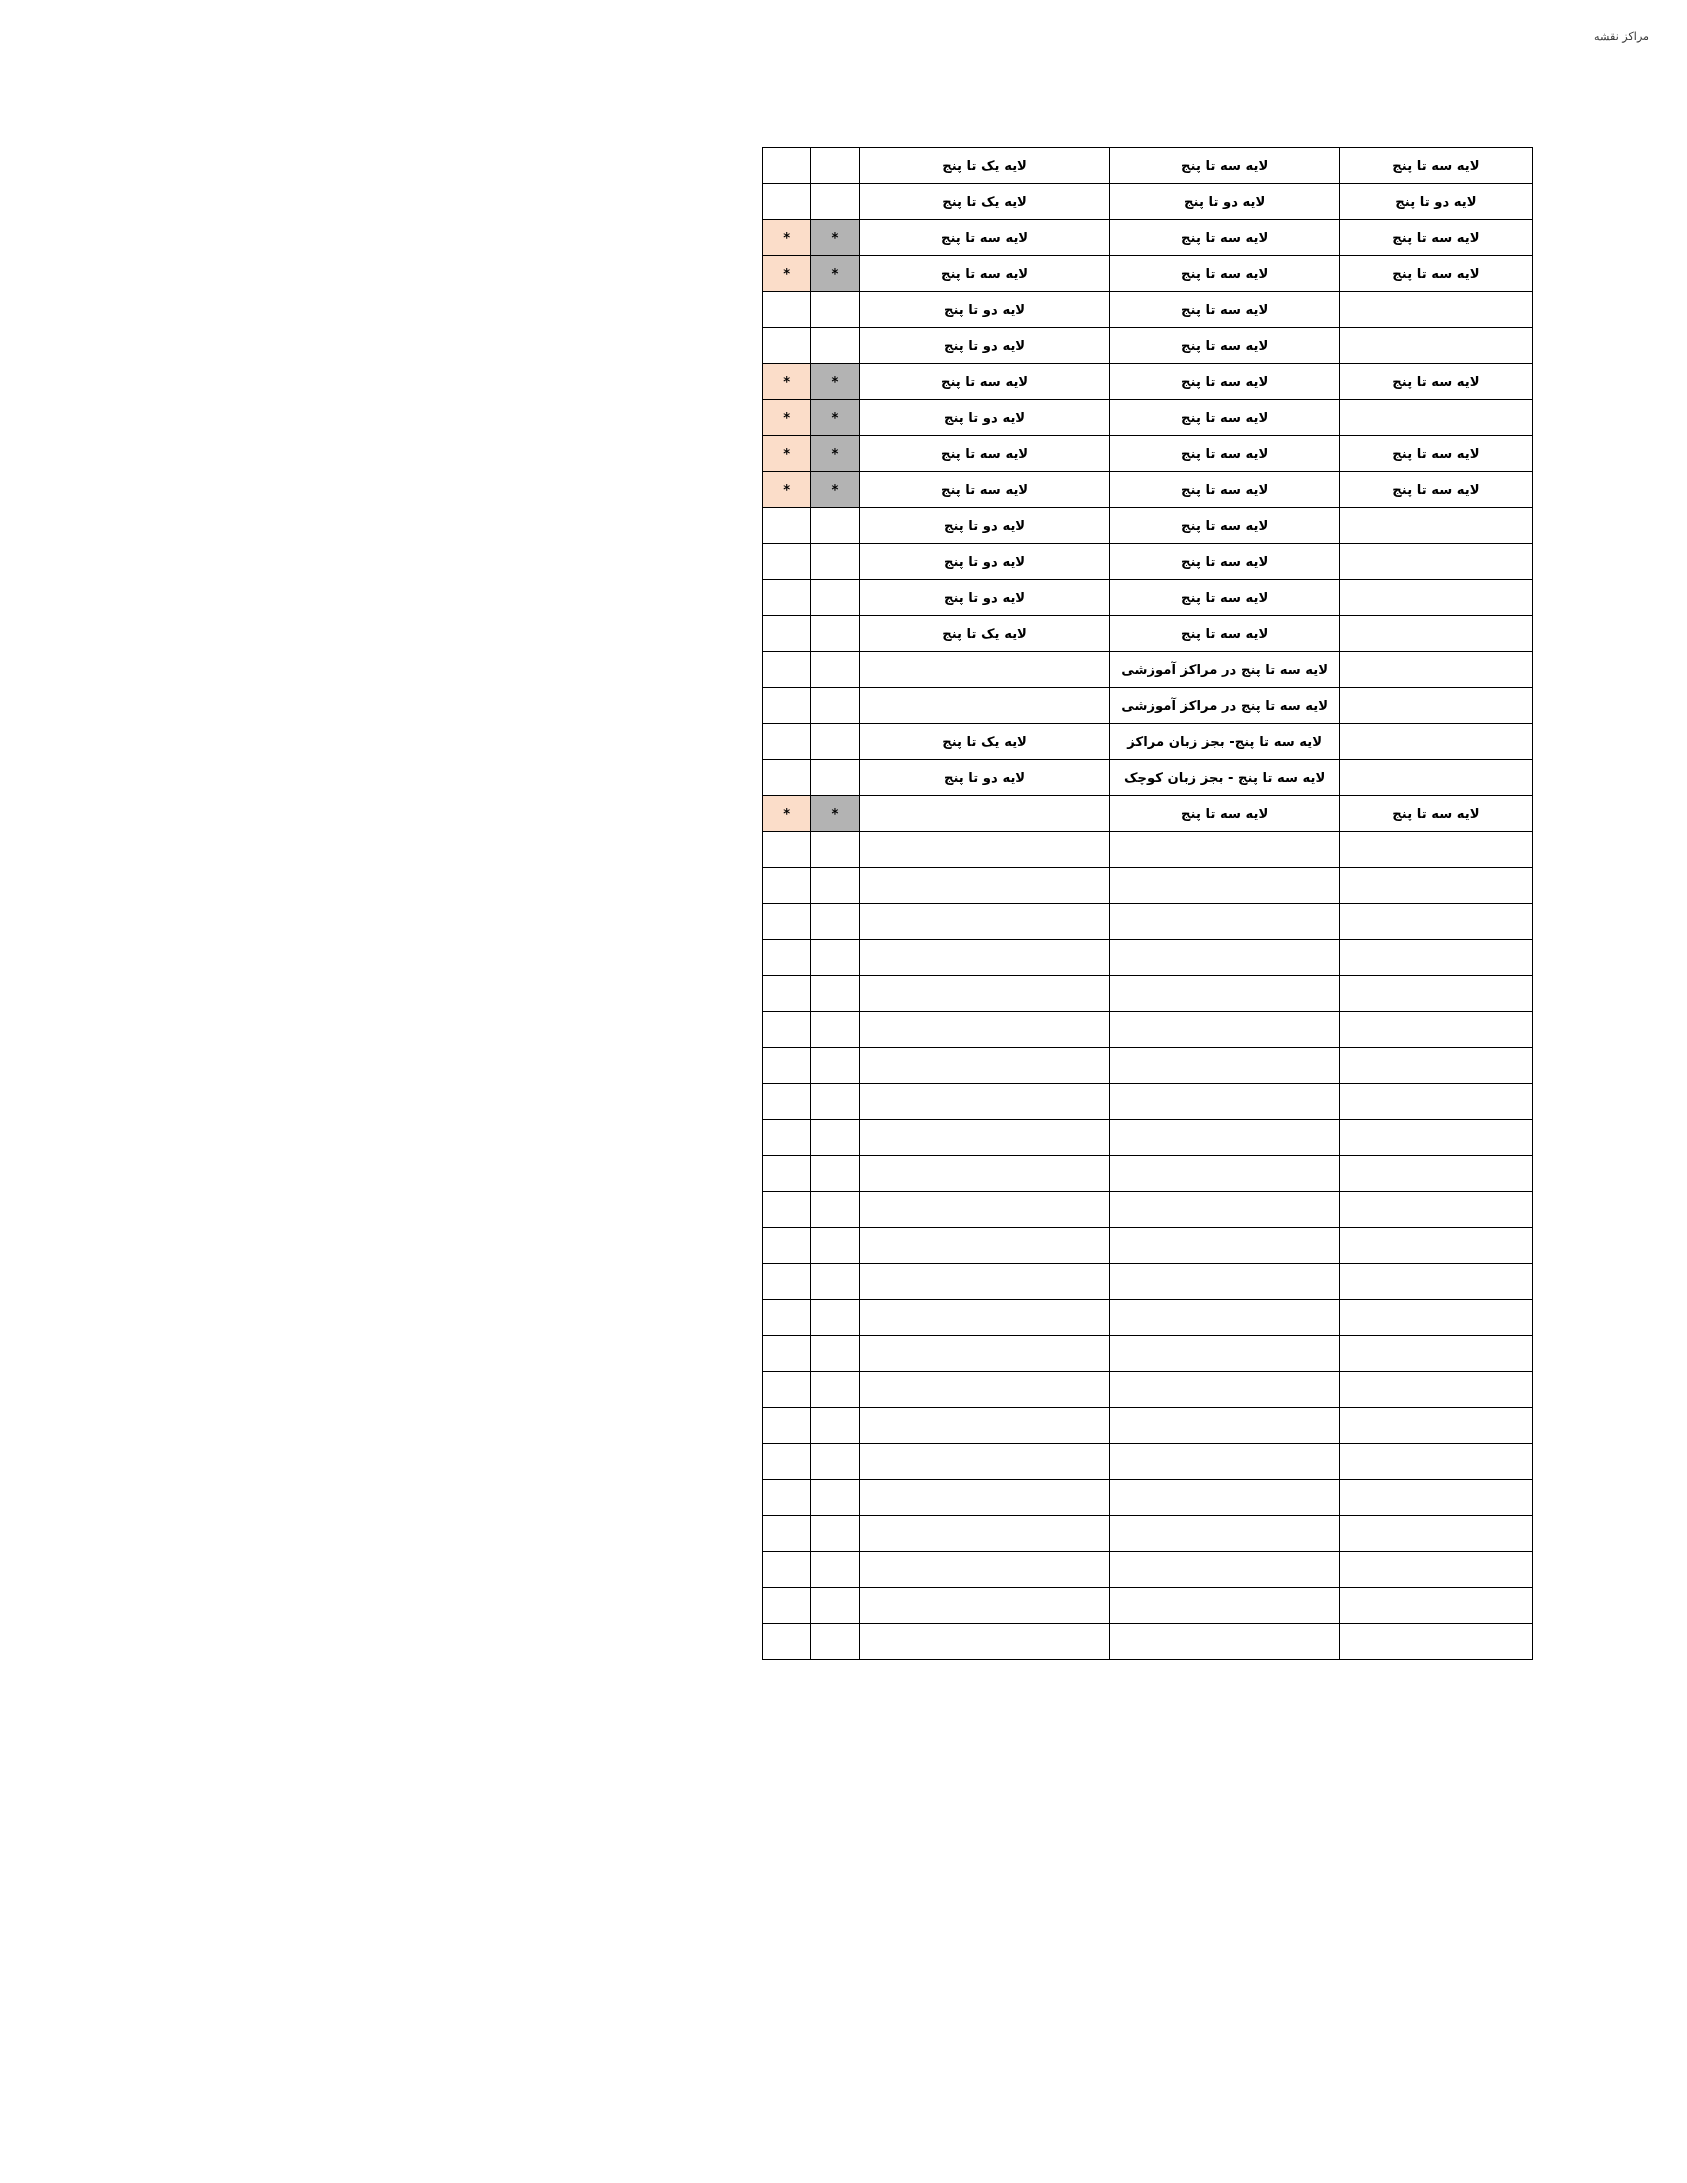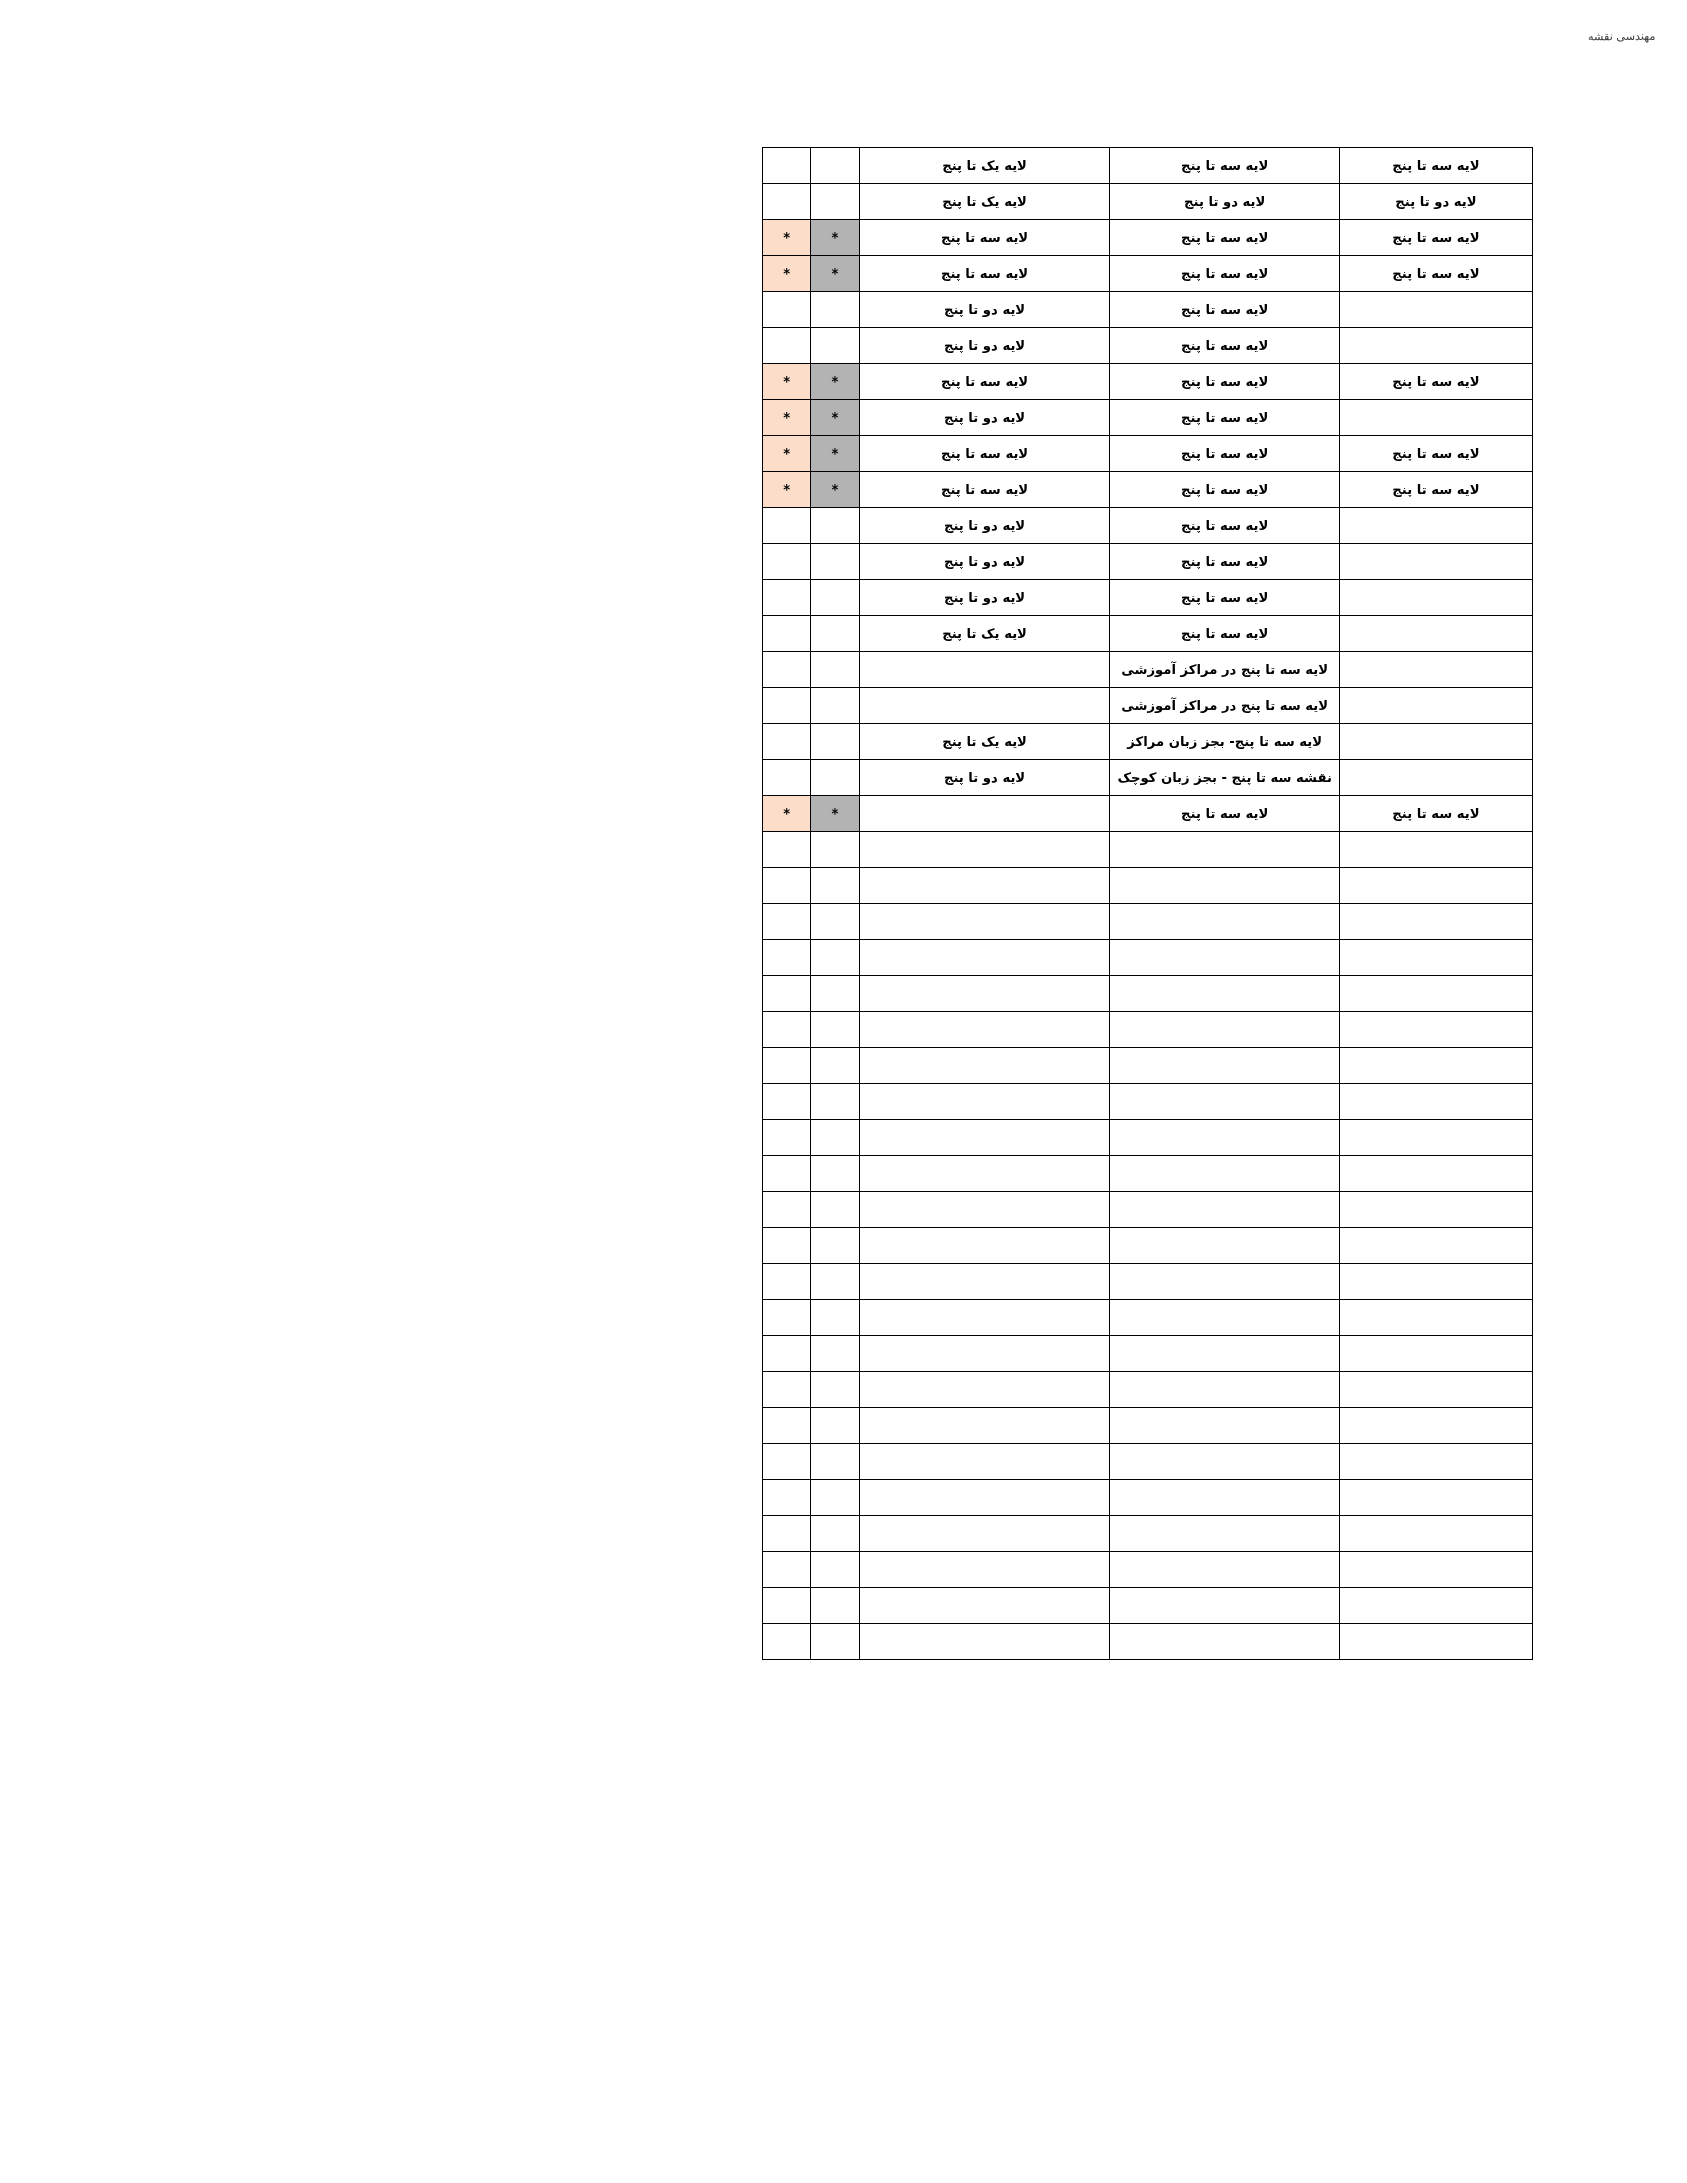--- a/index.html
+++ b/index.html
@@ -77,21 +77,21 @@
   td.shade-peach { background: #fbddc9; }
   td.tall { height: 57px; }
   td.tall2 { height: 48px; }
 </style>
 </head>
 <body>
 
 <div class="page">
 
   <div class="page-header">
-    <span class="logo-text">مهندسی نقشه</span>
+    <span class="logo-text">مراکز نقشه</span>
   </div>
 
   <div class="table-wrap">
     <table class="data-table">
       <colgroup>
         <col class="c1">
           <col class="c2">
           <col class="c3">
           <col class="c4">
           <col class="c5">
@@ -211,21 +211,21 @@
           </tr>
           <tr>
             <td class="cell tall2"></td>
             <td class="cell tall2">لایه سه تا پنج- بجز زبان مراکز</td>
             <td class="cell tall2">لایه یک تا پنج</td>
             <td class="cell mark tall2"></td>
             <td class="cell mark tall2"></td>
           </tr>
           <tr>
             <td class="cell tall2"></td>
-            <td class="cell tall2">نقشه سه تا پنج - بجز زبان کوچک</td>
+            <td class="cell tall2">لایه سه تا پنج - بجز زبان کوچک</td>
             <td class="cell tall2">لایه دو تا پنج</td>
             <td class="cell mark tall2"></td>
             <td class="cell mark tall2"></td>
           </tr>
           <tr>
             <td class="cell">لایه سه تا پنج</td>
             <td class="cell">لایه سه تا پنج</td>
             <td class="cell"></td>
             <td class="cell mark shade-gray">*</td>
             <td class="cell mark shade-peach">*</td>

